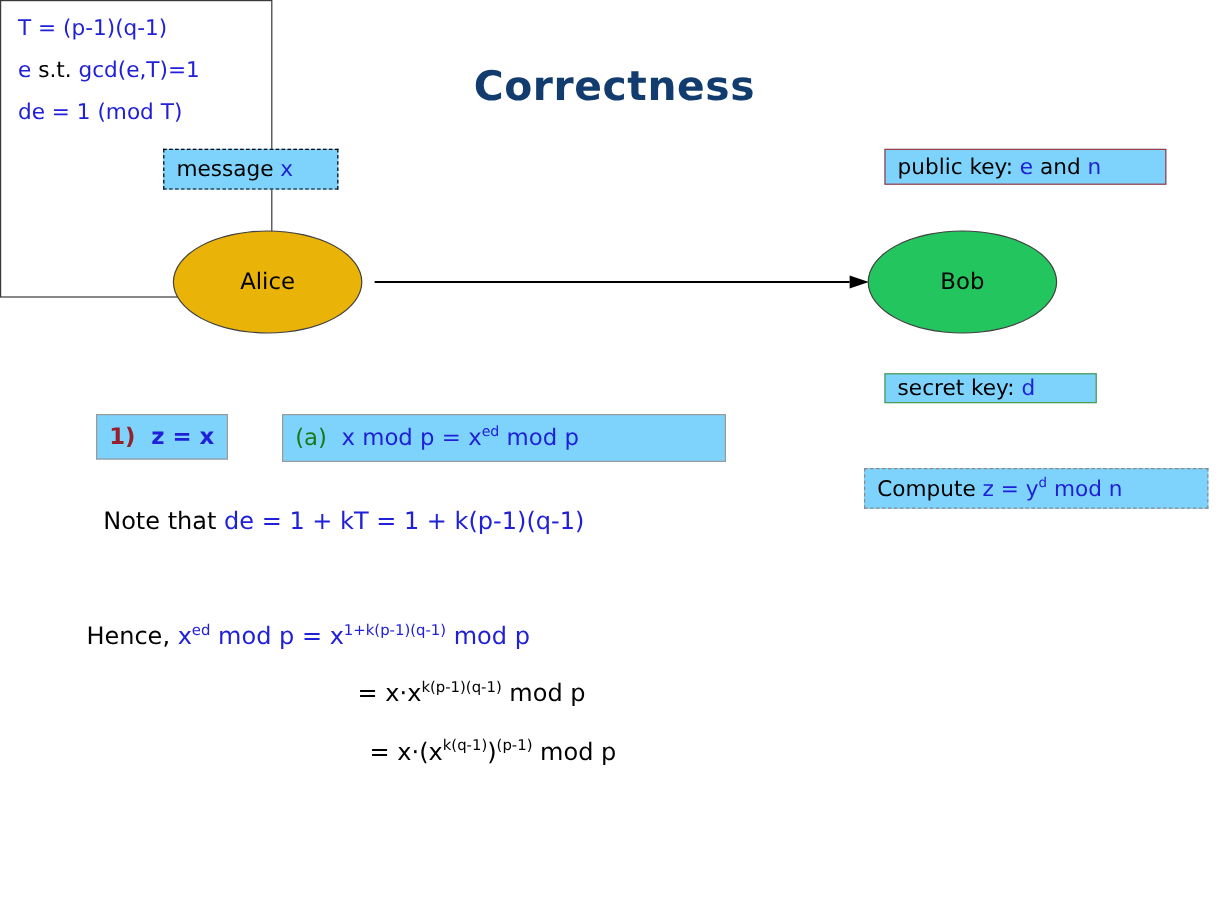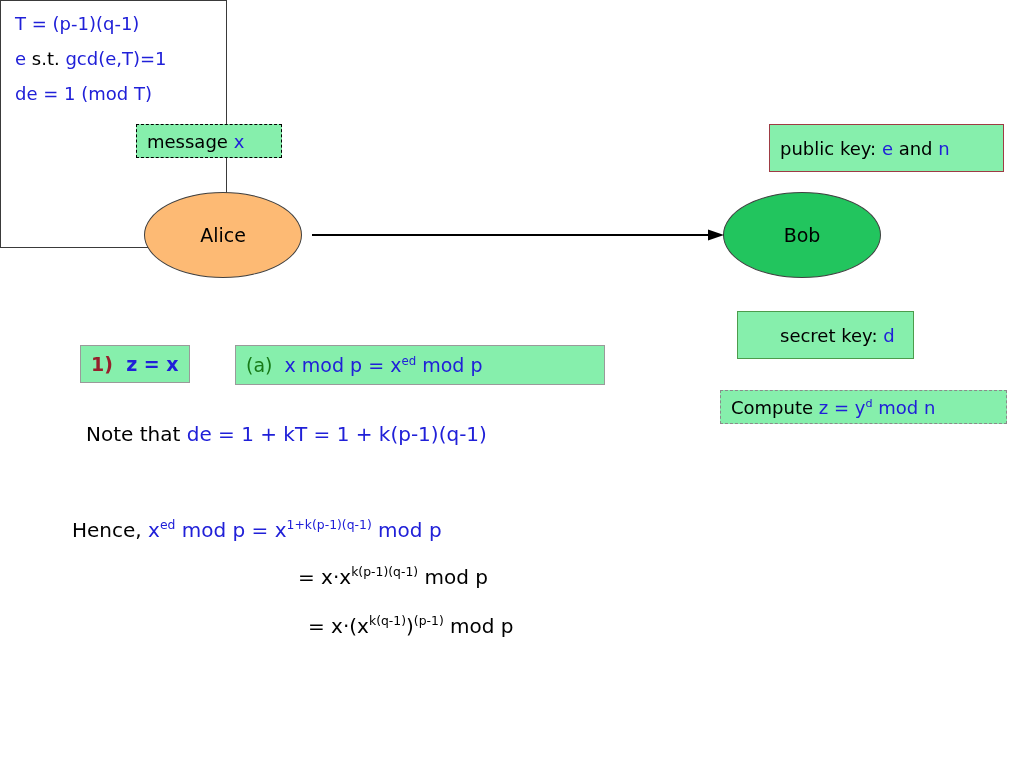--- a/index.html
+++ b/index.html
@@ -30,21 +30,21 @@
     font-size: 34px;
     font-weight: bold;
     color: #123c6e;
     letter-spacing: 0.5px;
   }
 
   
   .box {
     position: absolute;
     box-sizing: border-box;
-    background: #86efac;
+    background: #7dd3fc;
     white-space: nowrap;
     font-size: 18px;
     color: #000000;
     display: flex;
     align-items: center;
   }
   .box .pad { padding: 0 10px; }
 
   .dashed-black { border: 1.5px dashed #000000; }
   .solid-maroon { border: 1.6px solid #9e3b44; }
@@ -66,31 +66,29 @@
   
   #message-box {
     left: 136px; top: 124px;
     width: 146px; height: 34px;
     font-size: 18px;
   }
 
   
   #public-key-box {
     left: 737px; top: 124px;
-    width: 235px; height: 48px;
-    font-size: 18px;
-    margin-left: 32px;
+    width: 235px; height: 30px;
+    font-size: 18px;
   }
 
   
   #secret-key-box {
     left: 737px; top: 311px;
-    width: 177px; height: 48px;
-    font-size: 18px;
-    padding-left: 32px;
+    width: 177px; height: 25px;
+    font-size: 18px;
   }
 
   
   #compute-box {
     left: 720px; top: 390px;
     width: 287px; height: 34px;
     font-size: 18px;
   }
 
   
@@ -130,21 +128,21 @@
     display: flex;
     align-items: center;
     justify-content: center;
     font-size: 19px;
     color: #000000;
     box-sizing: border-box;
   }
   #alice-node {
     left: 144px; top: 192px;
     width: 158px; height: 86px;
-    background: #fdba74;
+    background: #eab308;
     border: 1.3px solid #404040;
   }
   #bob-node {
     left: 723px; top: 192px;
     width: 158px; height: 86px;
     background: #22c55e;
     border: 1.3px solid #404040;
   }
 
   
@@ -170,20 +168,21 @@
   #note-line   { left: 86px;  top: 422px; }
   #hence-line  { left: 72px;  top: 518px; }
   #derive-2    { left: 298px; top: 565px; }
   #derive-3    { left: 308px; top: 614px; }
 </style>
 </head>
 <body>
 
 <div class="slide">
 
+  <div id="slide-title">Correctness</div>
 
   <div id="message-box" class="box dashed-black">
     <span class="pad">
       <span class="black">message </span><span class="blue">x</span>
     </span>
   </div>
 
   <div id="public-key-box" class="box solid-maroon">
     <span class="pad">
       <span class="black">public key: </span><span class="blue">e</span><span class="black"> and </span><span class="blue">n</span>

